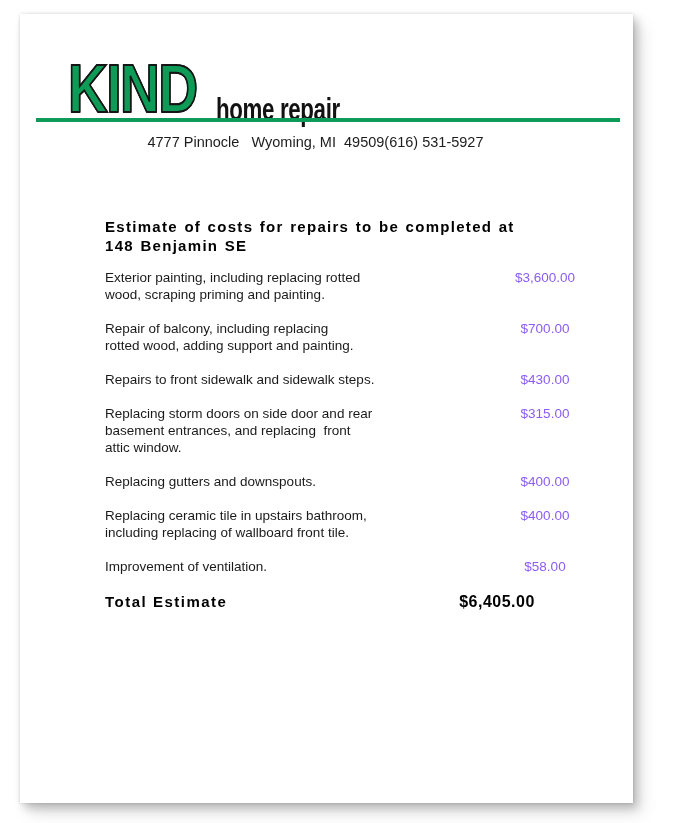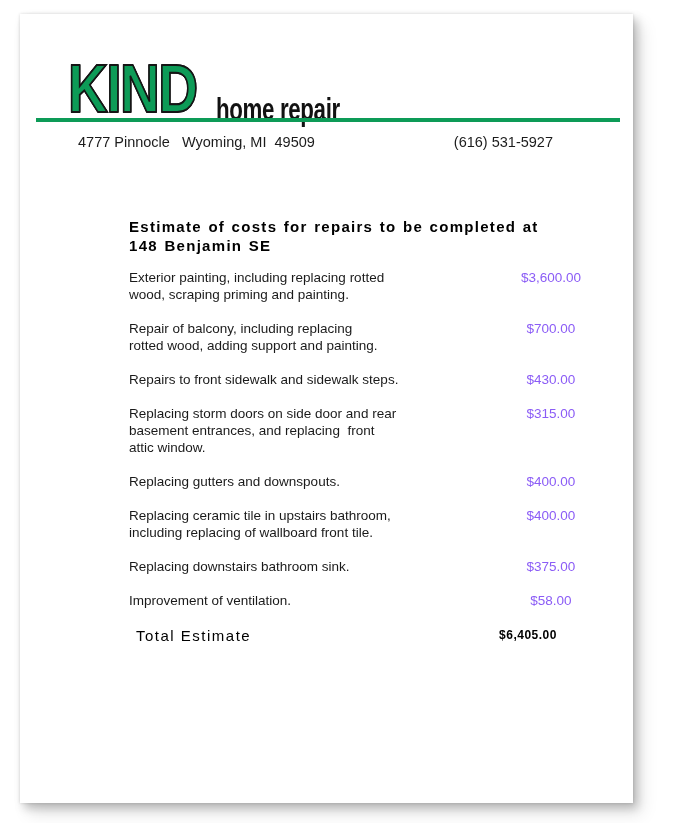--- a/index.html
+++ b/index.html
@@ -62,34 +62,34 @@
     position: absolute;
     top: 104px;
     left: 16px;
     right: 13px;
     height: 4px;
     background: #0d9b57;
   }
   
   .address-row {
     display: flex;
-    justify-content: space-between;
+    justify-content: center;
     align-items: flex-start;
     margin-top: 12px;
     padding-left: 58px;
     padding-right: 80px;
     font-size: 14.5px;
     line-height: 17px;
     color: #1c1c1c;
   }
   .address-row .addr { white-space: pre; }
   .address-row .phone { white-space: pre; }
   
   .content {
-    padding-left: 109px;
+    padding-left: 85px;
     padding-right: 20px;
   }
   .doc-title {
     margin-top: 66px;
     font-size: 15px;
     font-weight: bold;
     letter-spacing: 1.3px;
     word-spacing: 1px;
     line-height: 19px;
     color: #000;
@@ -114,31 +114,30 @@
     color: #8b5cf6;
     white-space: pre;
   }
   .total-row {
     display: flex;
     margin-top: 13px;
   }
   .total-label {
     width: 330px;
     font-size: 15px;
-    font-weight: normal;
+    font-weight: bold;
     letter-spacing: 1.5px;
     line-height: 19px;
     color: #000;
-    margin-left: 7px;
   }
   .total-amt {
     width: 130px;
     margin-left: -3px;
     text-align: center;
-    font-size: 12px;
+    font-size: 16px;
     font-weight: bold;
     letter-spacing: 0.5px;
     line-height: 19px;
     color: #000;
     white-space: pre;
   }
 </style>
 </head>
 <body>
 
@@ -184,24 +183,20 @@
         <div class="row">
           <div class="desc">Replacing gutters and downspouts.</div>
           <div class="amt">$400.00</div>
         </div>
         <div class="row">
           <div class="desc">Replacing ceramic tile in upstairs bathroom,
 including replacing of wallboard front tile.</div>
           <div class="amt">$400.00</div>
         </div>
         <div class="row">
-          <div class="desc">Replacing downstairs bathroom sink.</div>
-          <div class="amt">$375.00</div>
-        </div>
-        <div class="row">
           <div class="desc">Improvement of ventilation.</div>
           <div class="amt">$58.00</div>
         </div>
       </div>
 
       <div class="total-row">
         <div class="total-label">Total Estimate</div>
         <div class="total-amt">$6,405.00</div>
       </div>
     </div>

